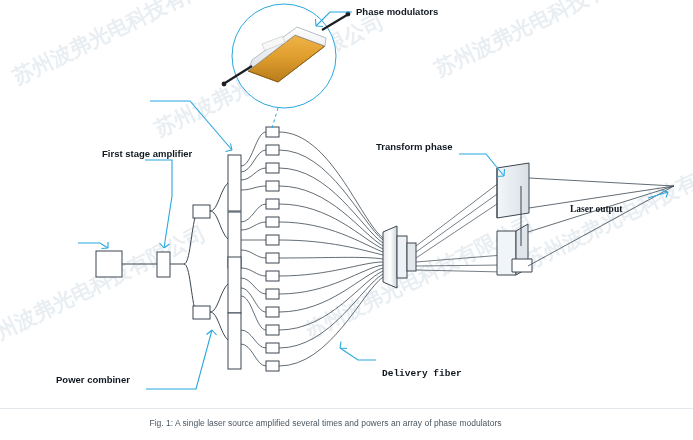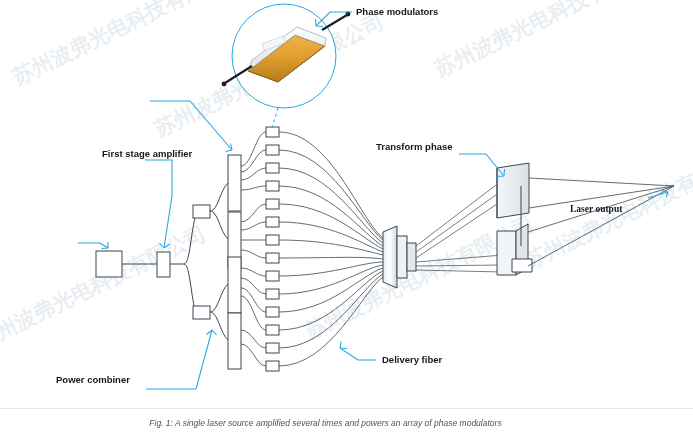--- a/index.html
+++ b/index.html
@@ -44,21 +44,20 @@
     white-space: pre-line;
   }
   #caption {
     position: absolute;
     left: 0;
     top: 418px;
     width: 651px;
     text-align: center;
     font-family: "Liberation Sans", sans-serif;
     font-size: 8.5px;
-    font-style: italic;
     color: #4a5560;
   }
   #footer-rule {
     position: absolute;
     left: 0;
     top: 408px;
     width: 693px;
     height: 1px;
     background: #e3e8ec;
   }
@@ -244,17 +243,17 @@
       <path d="M376 360 L 358 360 L 340 348"></path>
       <path d="M340 348 l 7 0.5 M340 348 l 1 -6.5"></path>
     </g>
   </svg>
 
   <div class="label" style="left:356px; top:6px;">Phase modulators</div>
   <div class="label" style="left:56px; top:148px;padding-left:46px;">First stage amplifier</div>
   <div class="label" style="left:56px; top:374px;">Power combiner</div>
   <div class="label" style="left:376px; top:141px;">Transform phase</div>
   <div class="label" style="left:570px; top:203px;font-family:Liberation Serif, serif;">Laser output</div>
-  <div class="label" style="left:382px; top:354px;">Delivery fiber</div>
+  <div class="label" style="left:382px; top:368px;font-family:Liberation Mono, monospace;">Delivery fiber</div>
 
   <div id="footer-rule"></div>
   <div id="caption">Fig. 1: A single laser source amplified several times and powers an array of phase modulators</div>
 </div>
 
 </body></html>

